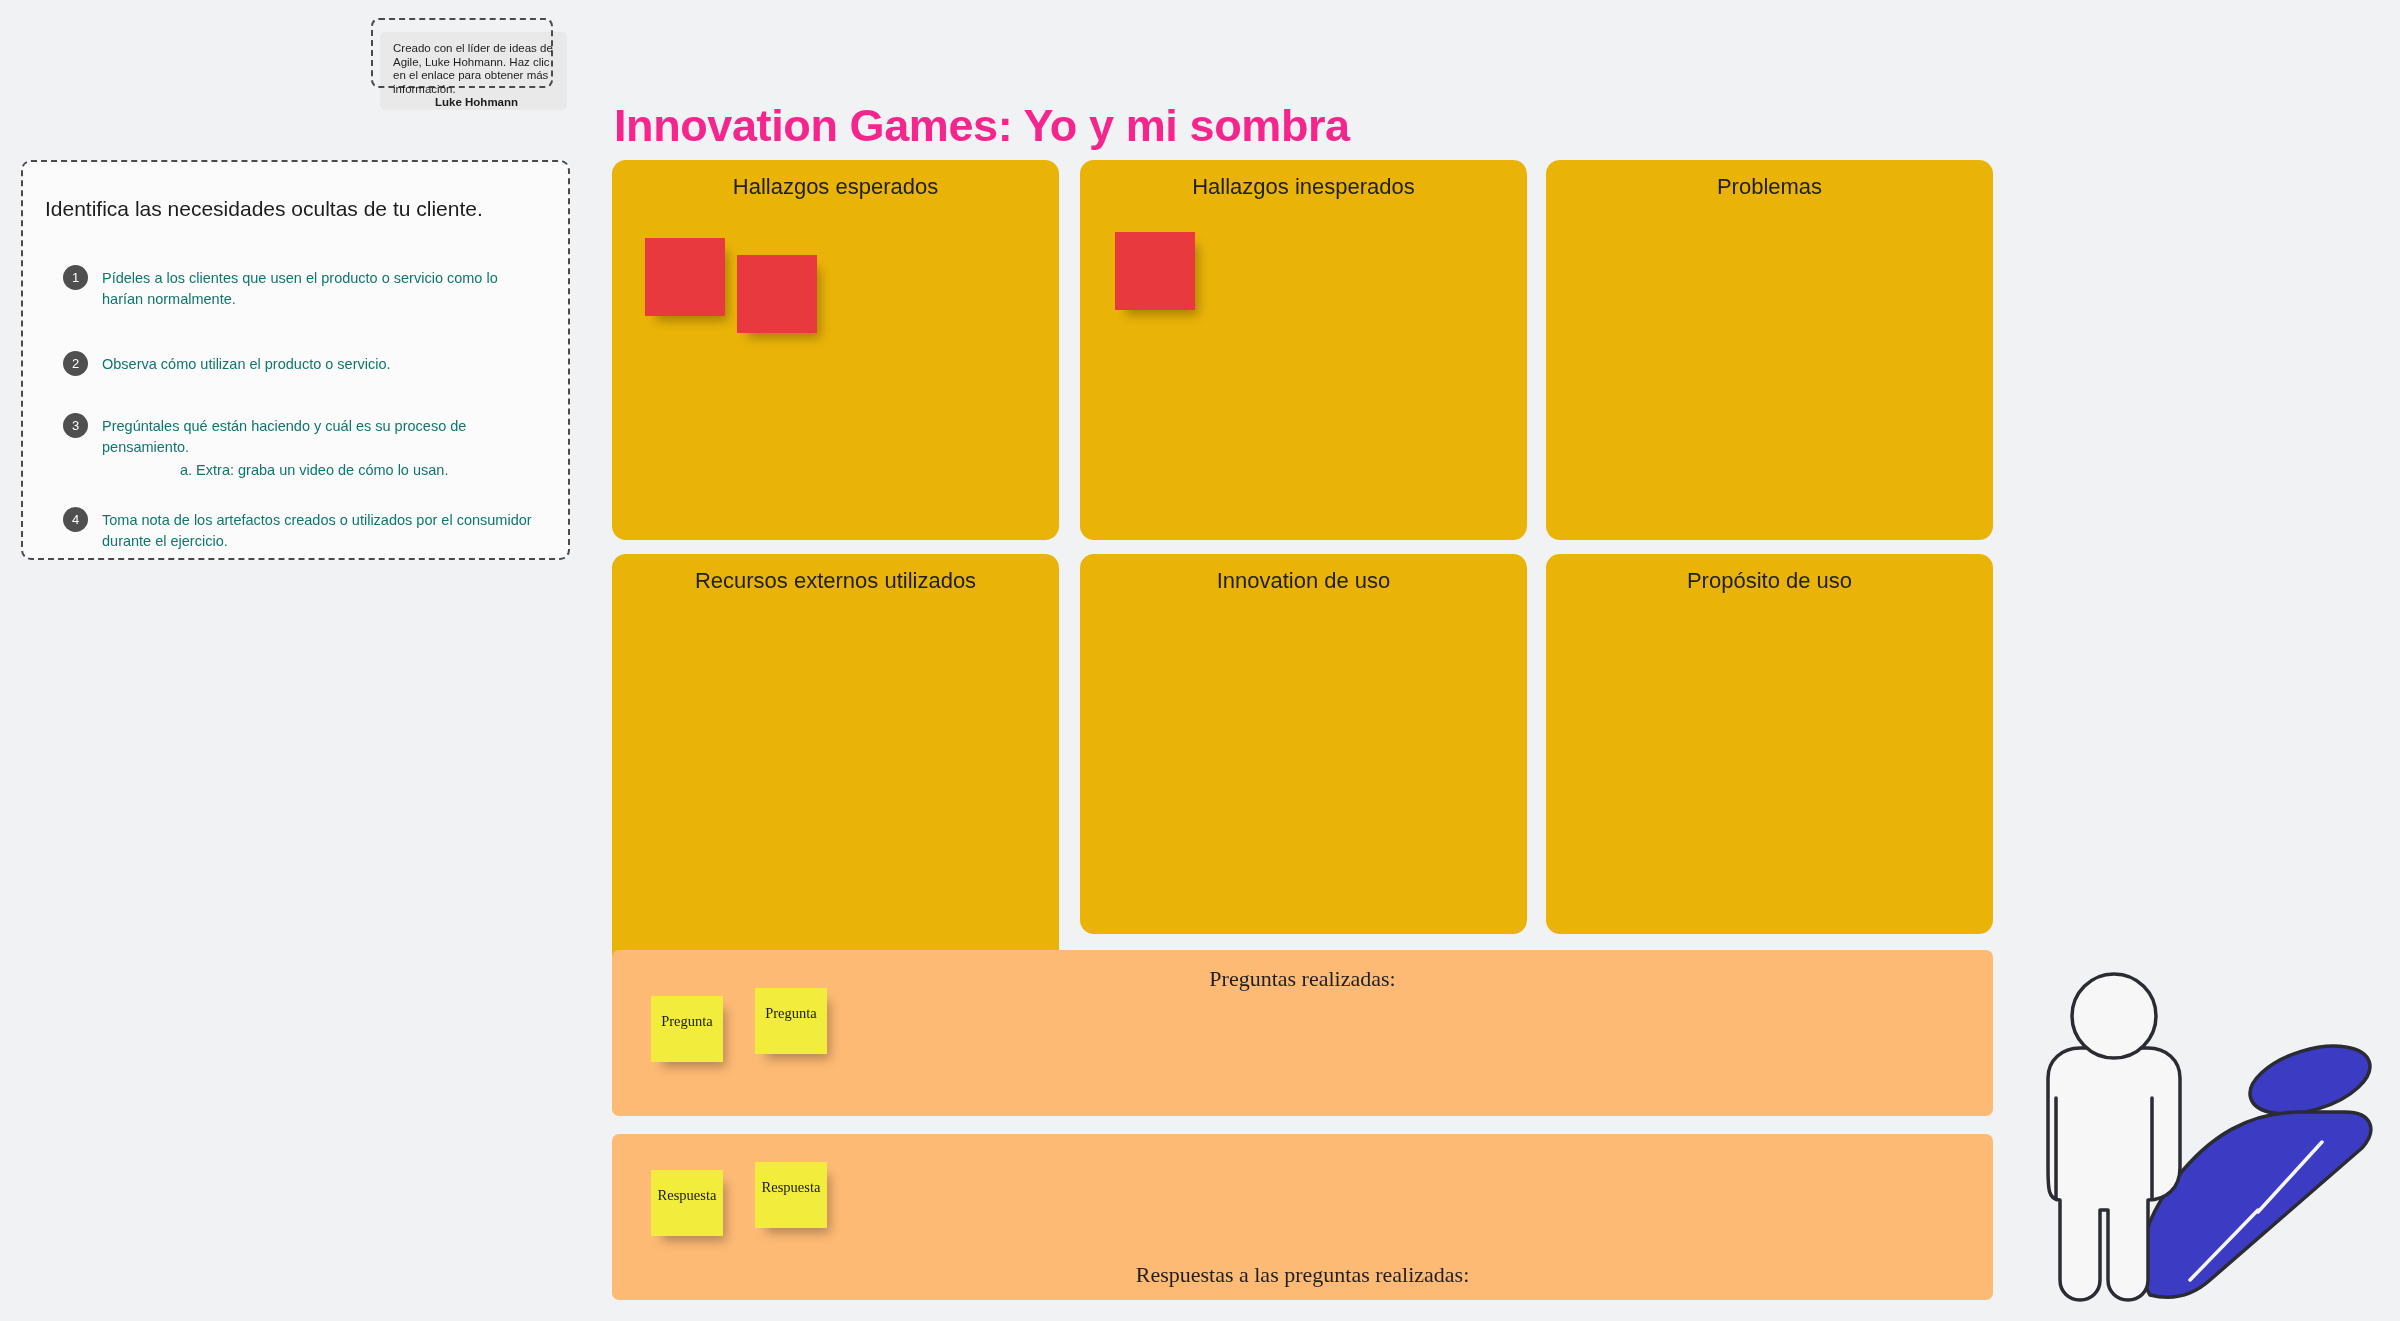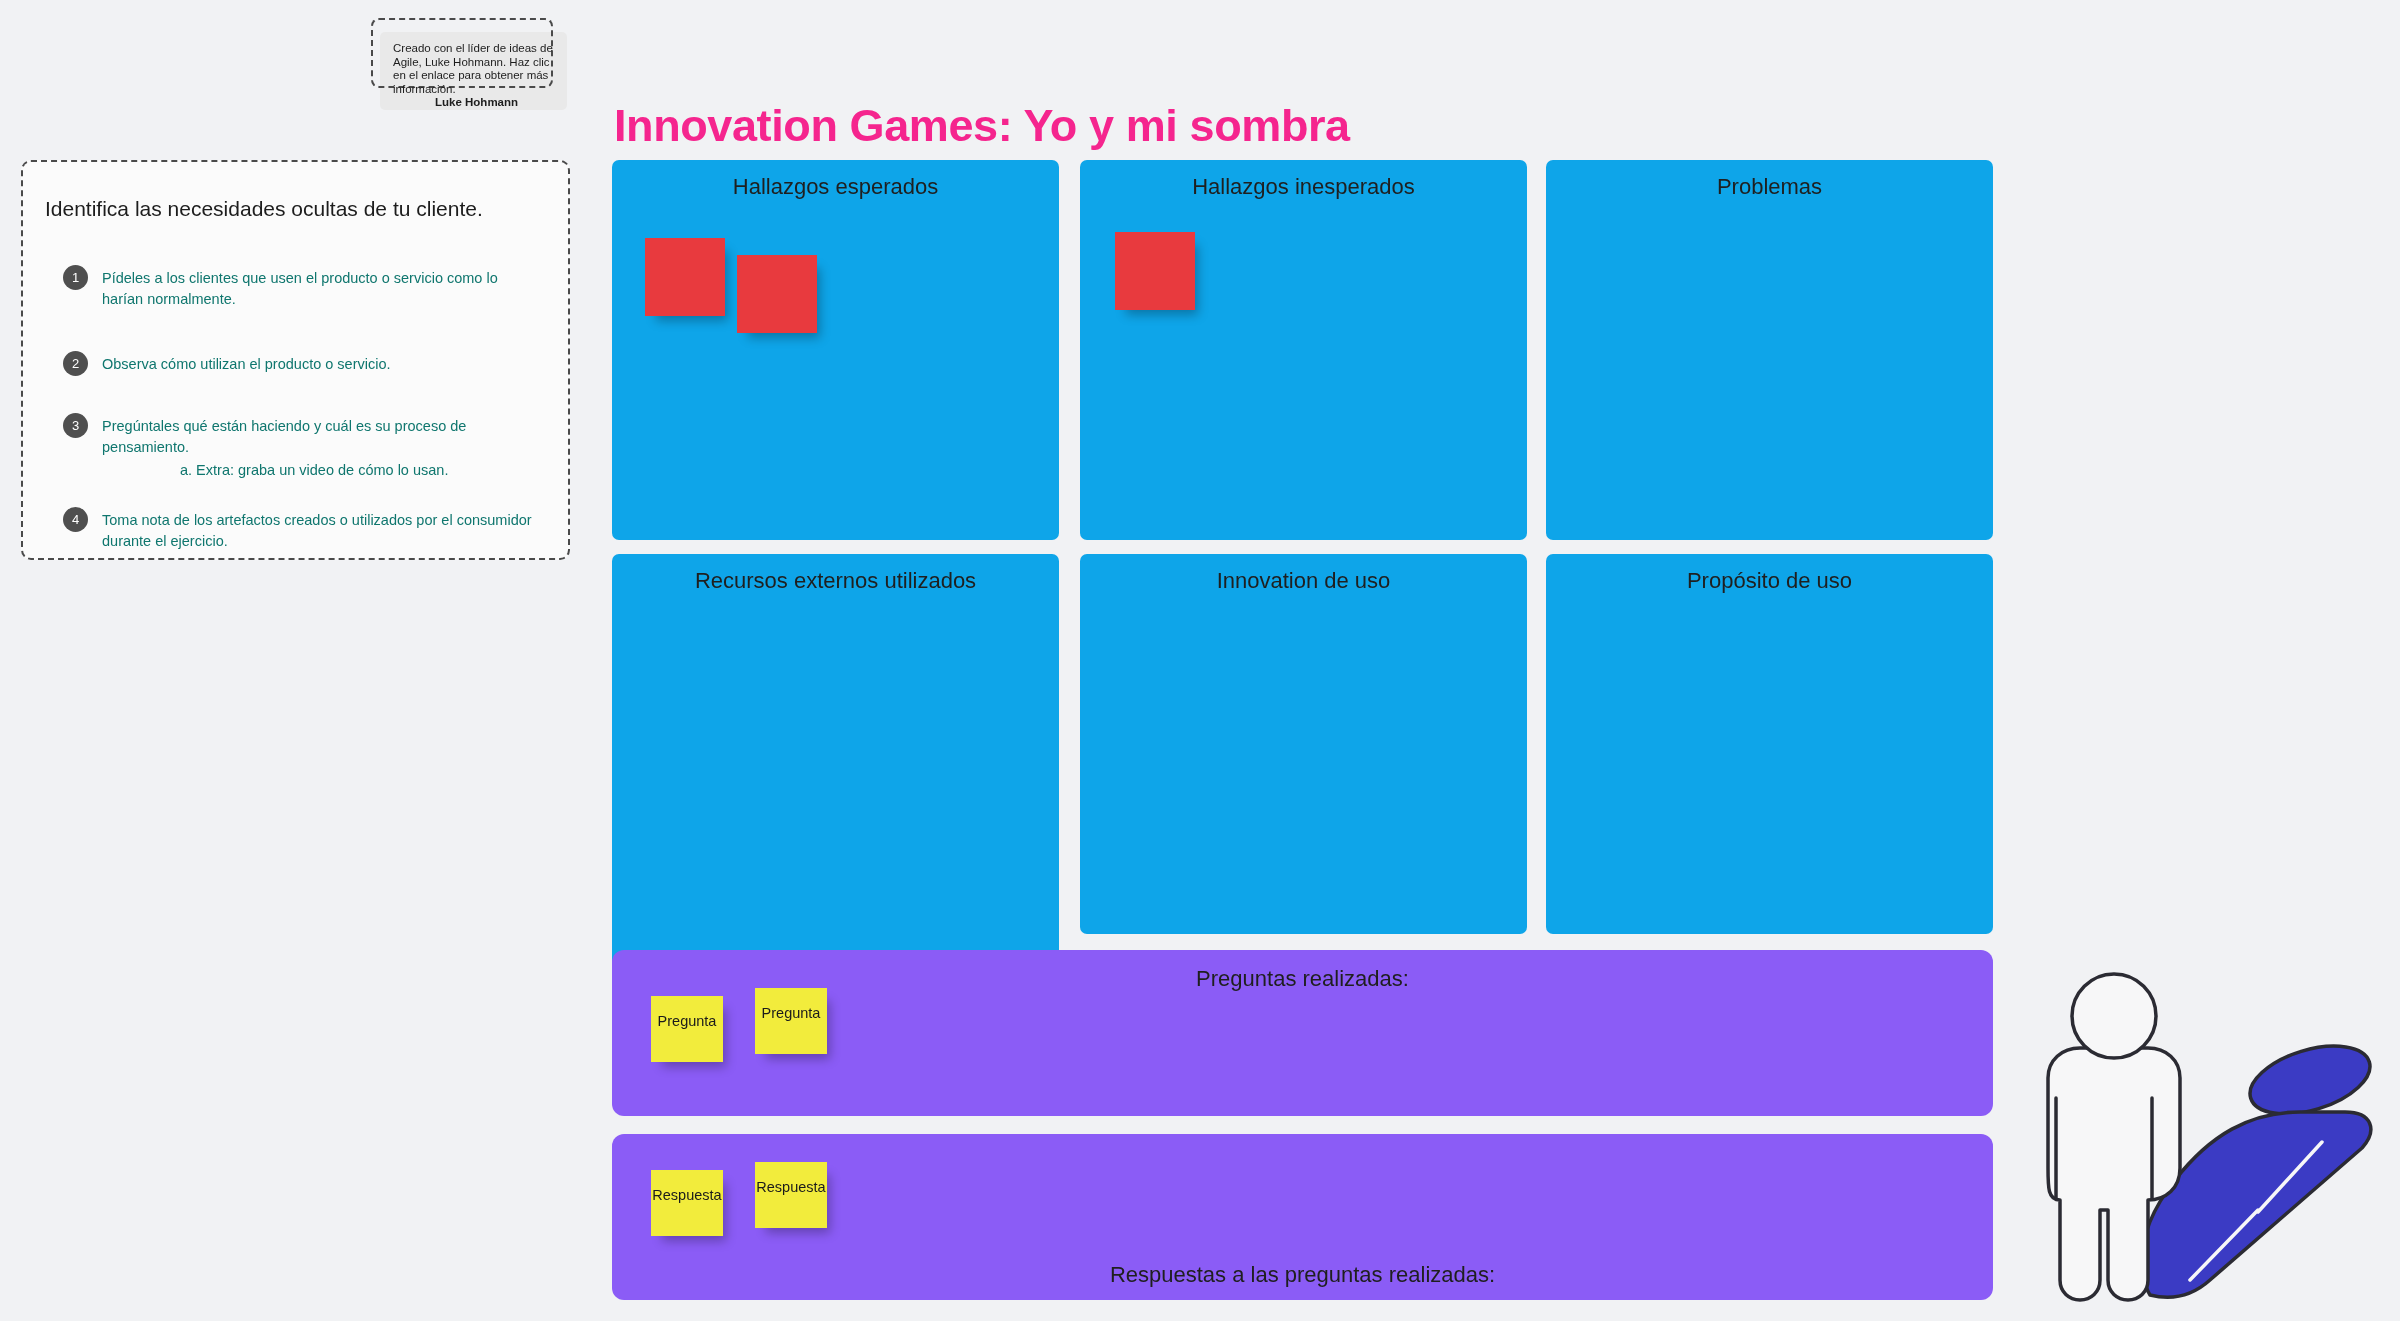--- a/index.html
+++ b/index.html
@@ -119,38 +119,39 @@
     font-size: 45px;
     font-weight: bold;
     color: #f5258e;
     white-space: nowrap;
     letter-spacing: -0.4px;
   }
 
   
   .card {
     position: absolute;
-    background: #0ea5e9;
-    border-radius: 7px;
+    background: #eab308;
+    border-radius: 14px;
   }
   .card-title {
     position: absolute;
     top: 14px;
     left: 0;
     right: 0;
     text-align: center;
     font-size: 22px;
     color: #1f1f1f;
   }
 
   
   .panel {
     position: absolute;
-    background: #8b5cf6;
-    border-radius: 12px;
+    background: #fdba74;
+    border-radius: 7px;
+    font-family: Liberation Serif, serif;
   }
   .panel-title {
     position: absolute;
     left: 0;
     right: 0;
     text-align: center;
     font-size: 22px;
     color: #1f1f1f;
   }
   .panel-title.at-top { top: 16px; }

